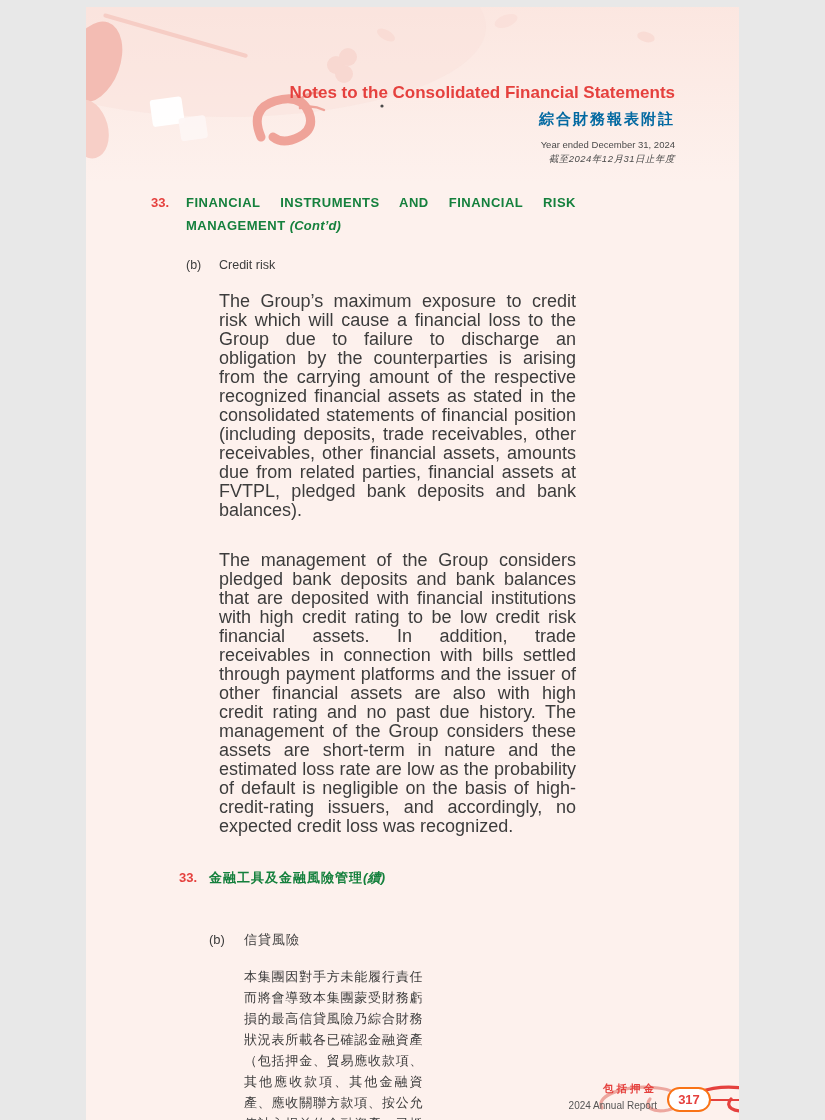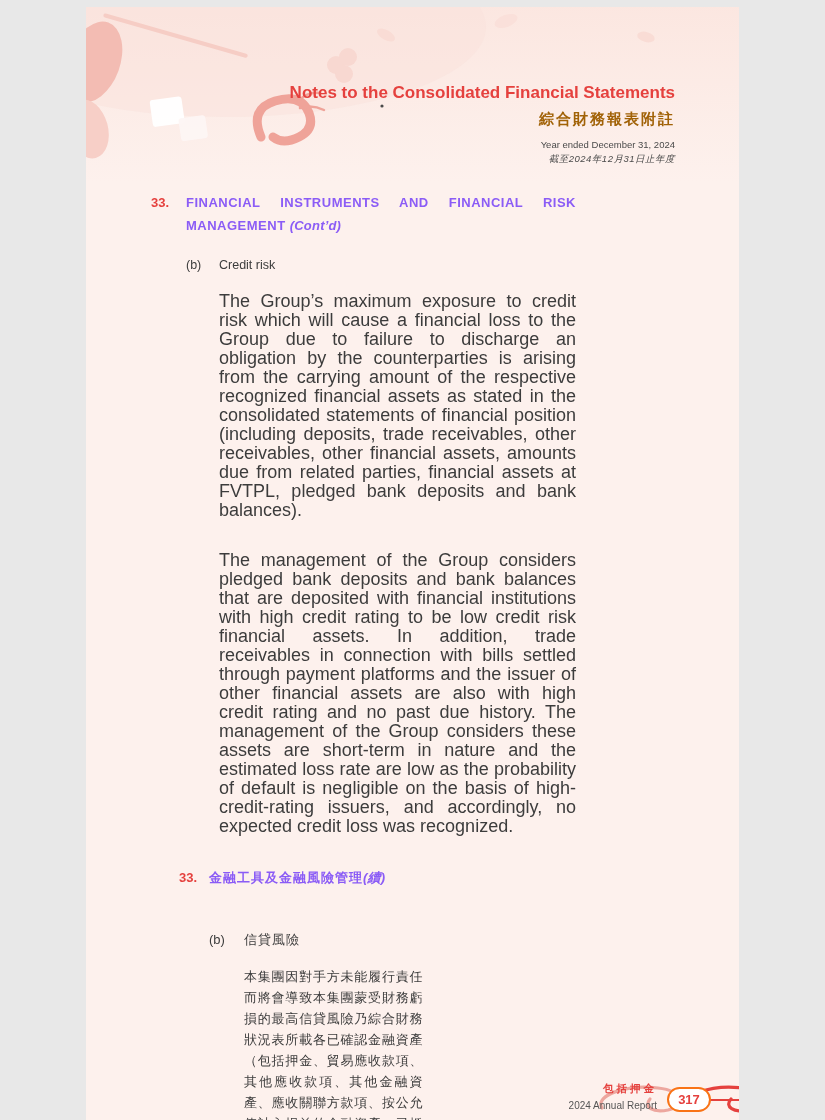--- a/index.html
+++ b/index.html
@@ -19,37 +19,37 @@
   .top-wash {
     position: absolute; top: 0; left: 0; right: 0; height: 175px;
     background: linear-gradient(180deg, rgba(250,222,214,0.55) 0%, rgba(253,241,237,0) 100%);
     pointer-events: none;
   }
   .top-decor { position: absolute; top: 0; left: 0; pointer-events: none; }
 
   
   .doc-header { position: absolute; top: 76px; left: 0; right: 64px; text-align: right; z-index: 2; }
   .title-en { font-size: 17px; font-weight: bold; color: #e5413e; }
-  .title-zh { font-size: 15px; font-weight: bold; color: #a16207; margin-top: 7px; letter-spacing: 2px; }
+  .title-zh { font-size: 15px; font-weight: bold; color: #0369a1; margin-top: 7px; letter-spacing: 2px; }
   .period-en { font-size: 9.5px; color: #4a4a4a; margin-top: 10px; }
   .period-zh { font-size: 9.5px; color: #4a4a4a; margin-top: 3px; letter-spacing: 0.5px; font-style: italic; }
 
   
   .content { position: absolute; top: 185px; left: 65px; width: 697px; display: flex; z-index: 2; flex-direction: column; }
   .col-en { width: 425px; flex-shrink: 0; }
   .col-zh { margin-left: 28px; width: 244px; flex-shrink: 0; }
 
   .sec-row { display: flex; }
   .sec-num {
     flex-shrink: 0; font-weight: bold; color: #e5413e; font-size: 13px; line-height: 1.75;
   }
   .col-en .sec-num { width: 35px; }
   .col-zh .sec-num { width: 30px; }
   .sec-heading {
-    margin: 0; flex: 1; font-size: 13px; font-weight: bold; color: #8b5cf6;
+    margin: 0; flex: 1; font-size: 13px; font-weight: bold; color: #15803d;
     letter-spacing: 0.5px; line-height: 1.75; text-align: justify;
   }
   .col-zh .sec-heading { letter-spacing: 1px; text-align: left; }
   .contd { font-style: italic; letter-spacing: 0.2px; }
 
   .sub-block { }
   .col-en .sub-block { margin-left: 35px; margin-top: 18px; }
   .col-zh .sub-block { margin-left: 30px; margin-top: 41px; }
 
   .sub-row { display: flex; font-size: 12.5px; line-height: 19px; color: #3c3c3c; }

